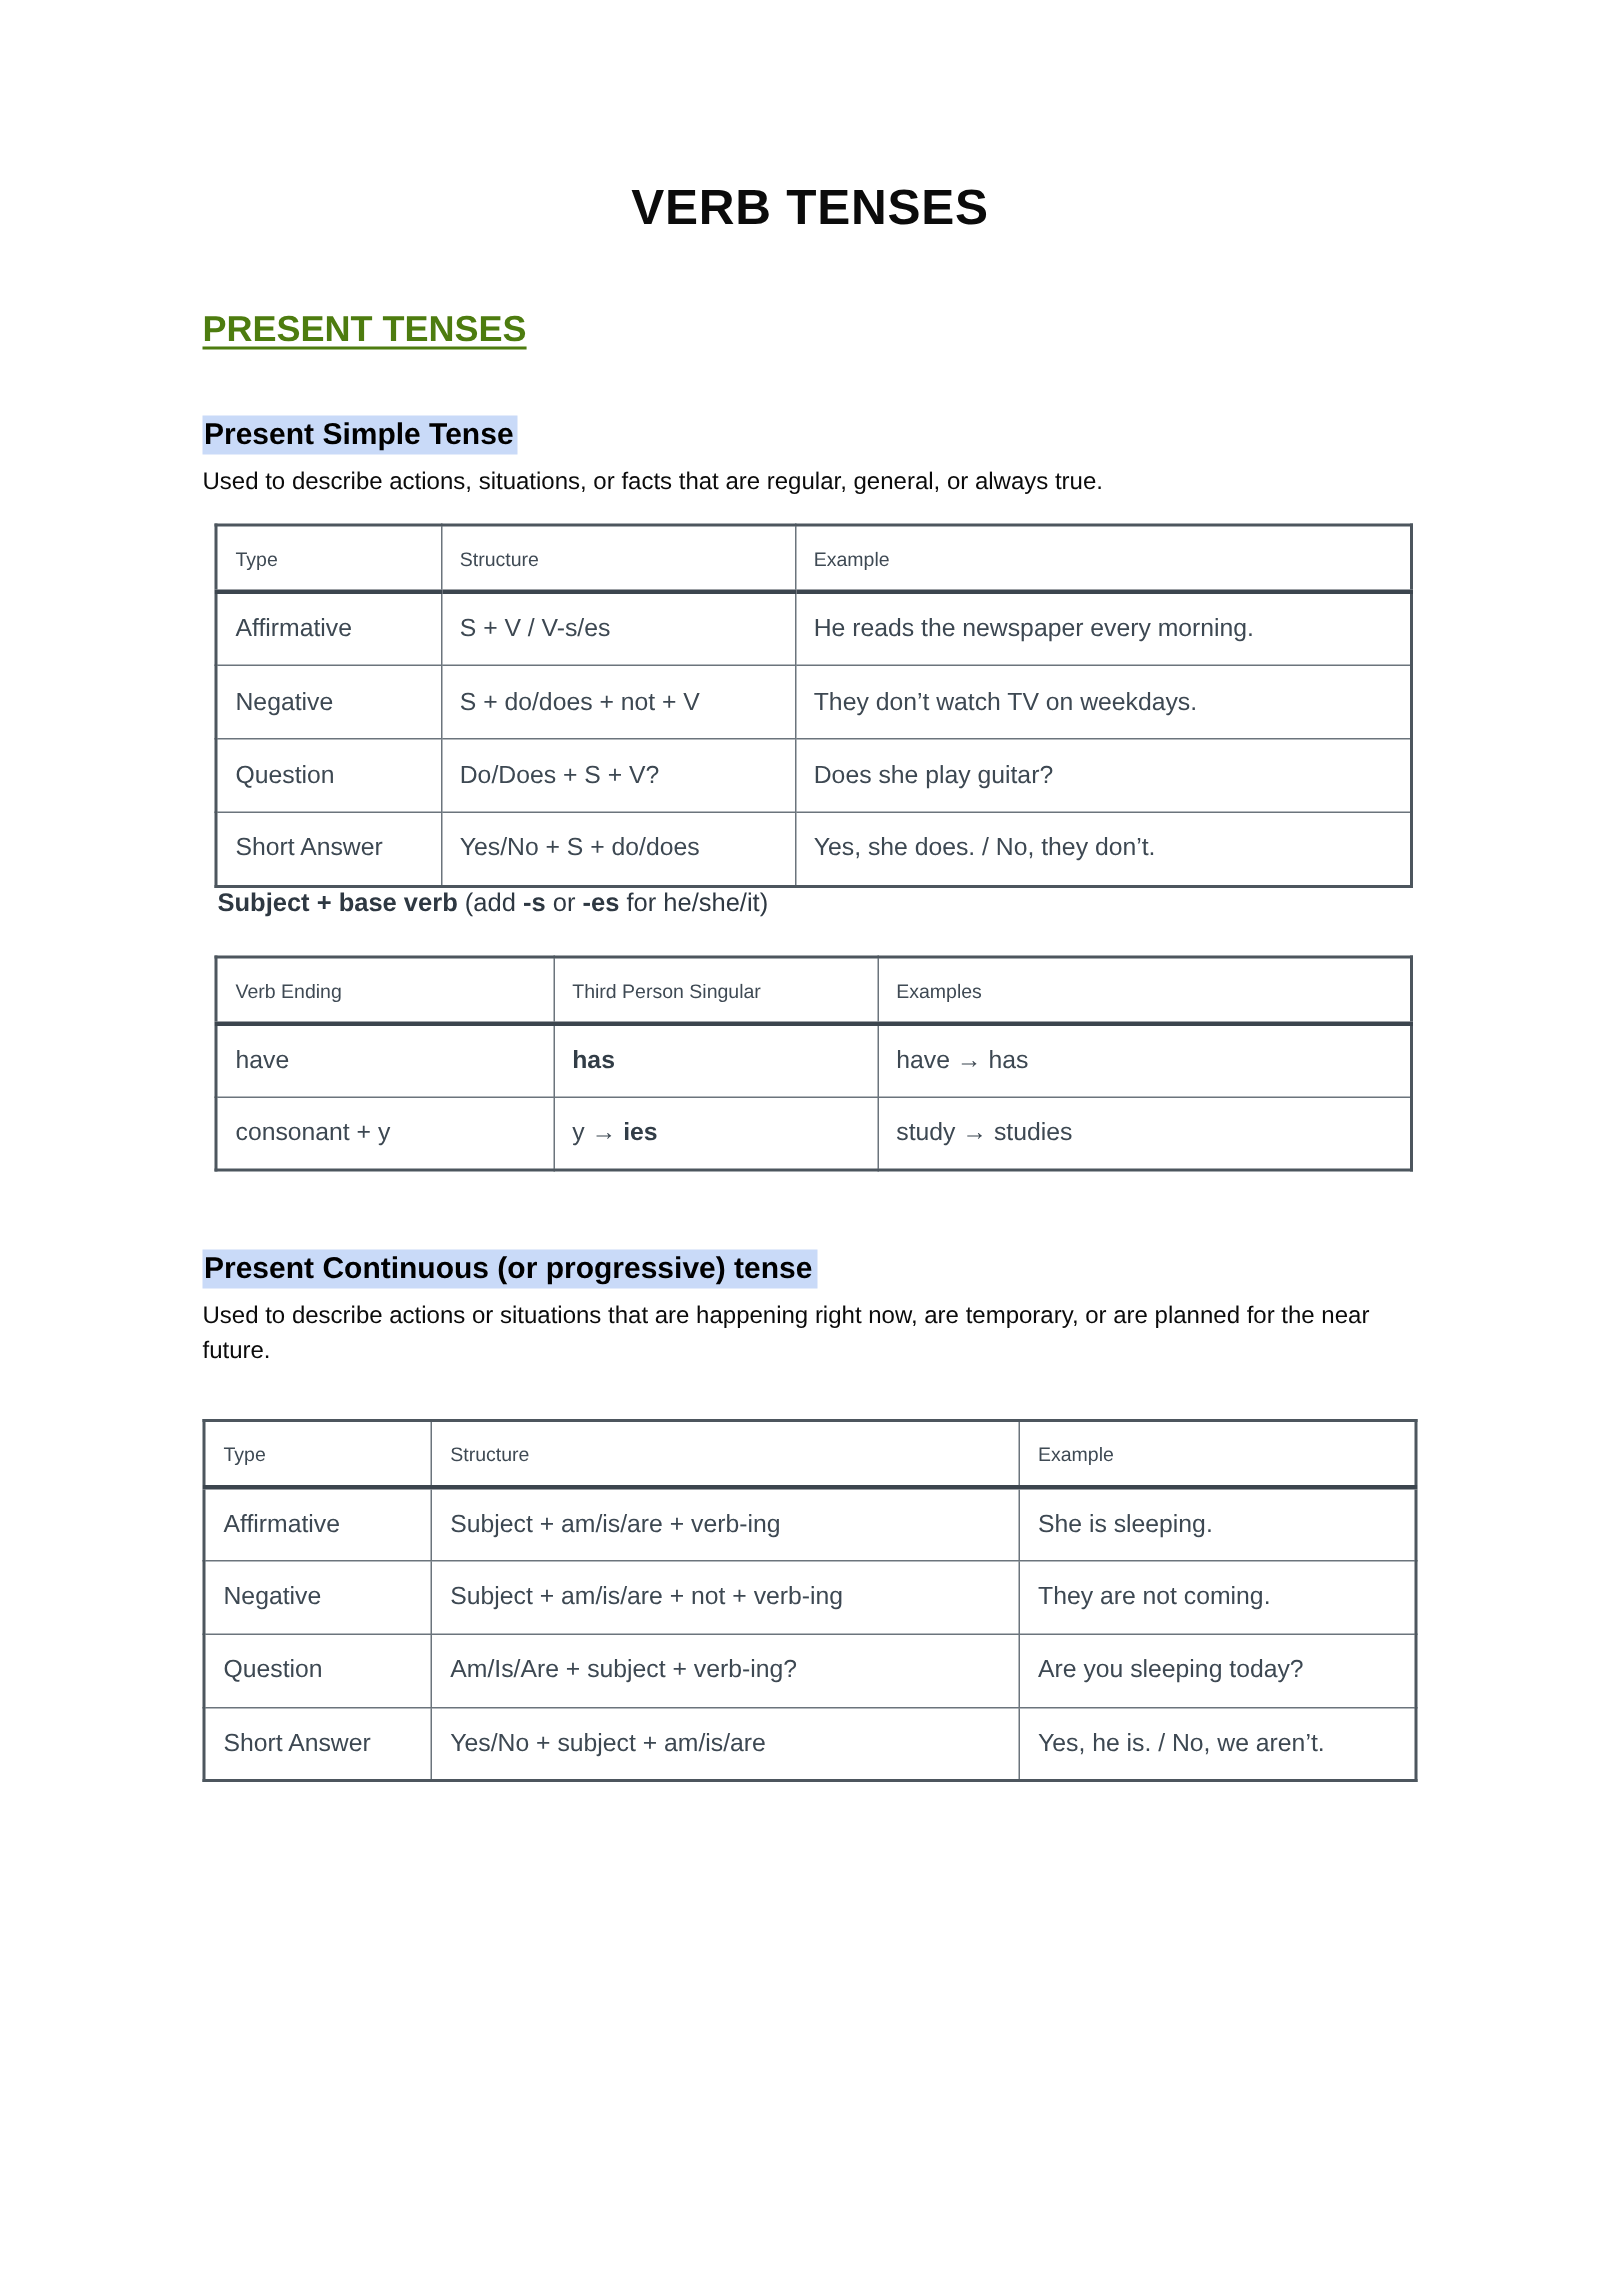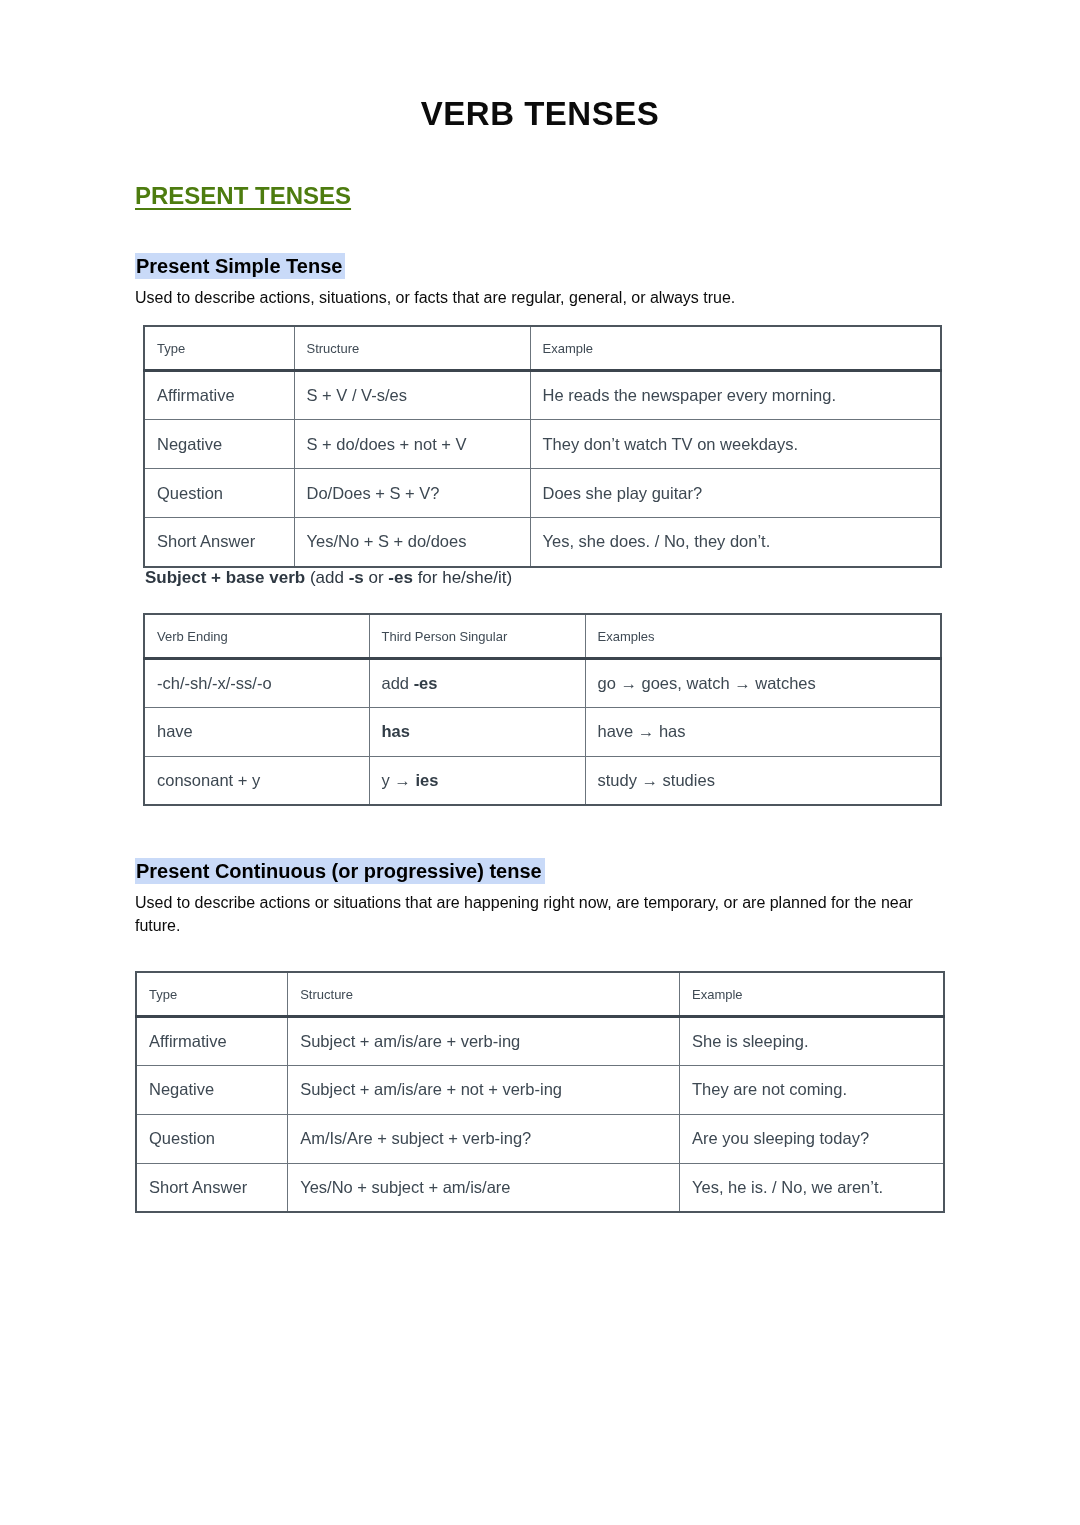--- a/index.html
+++ b/index.html
@@ -7,21 +7,21 @@
   .page {
     width: 1080px;
     height: 1525px;
     background: #ffffff;
     font-family: "Liberation Sans", "DejaVu Sans", sans-serif;
     color: #000000;
     overflow: hidden;
     position: relative;
   }
   .content {
-    padding: 95px 135px 0 135px;
+    padding: 119px 135px 0 135px;
   }
   .doc-title {
     font-size: 33px;
     font-weight: 700;
     text-align: center;
     letter-spacing: 0.5px;
     color: #0b0b0b;
   }
   .section-heading {
     margin-top: 49px;
@@ -148,25 +148,20 @@
         </colgroup>
       <thead>
         <tr>
           <th>Verb Ending</th>
           <th>Third Person Singular</th>
           <th>Examples</th>
         </tr>
       </thead>
       <tbody>
         <tr>
-          <td>-ch/-sh/-x/-ss/-o</td>
-          <td><span>add </span><b>-es</b></td>
-          <td>go → goes, watch → watches</td>
-        </tr>
-        <tr>
           <td>have</td>
           <td><span></span><b>has</b></td>
           <td>have → has</td>
         </tr>
         <tr>
           <td>consonant + y</td>
           <td><span>y → </span><b>ies</b></td>
           <td>study → studies</td>
         </tr>
       </tbody>

